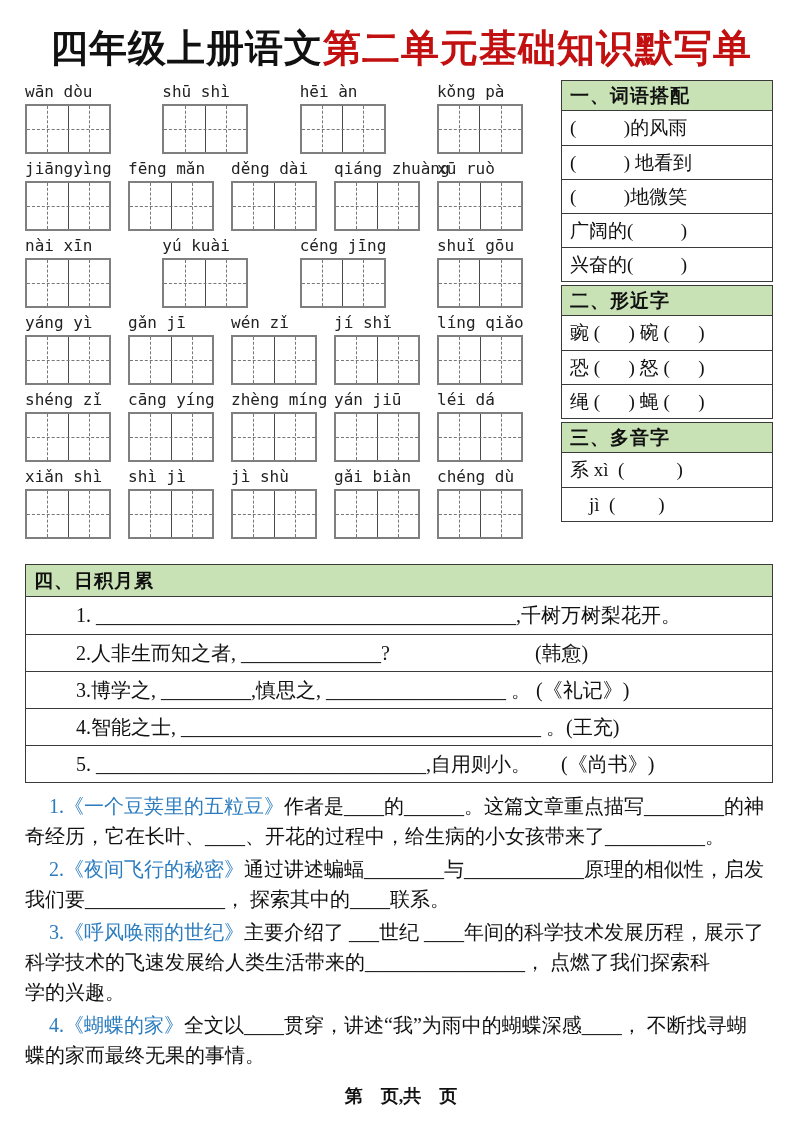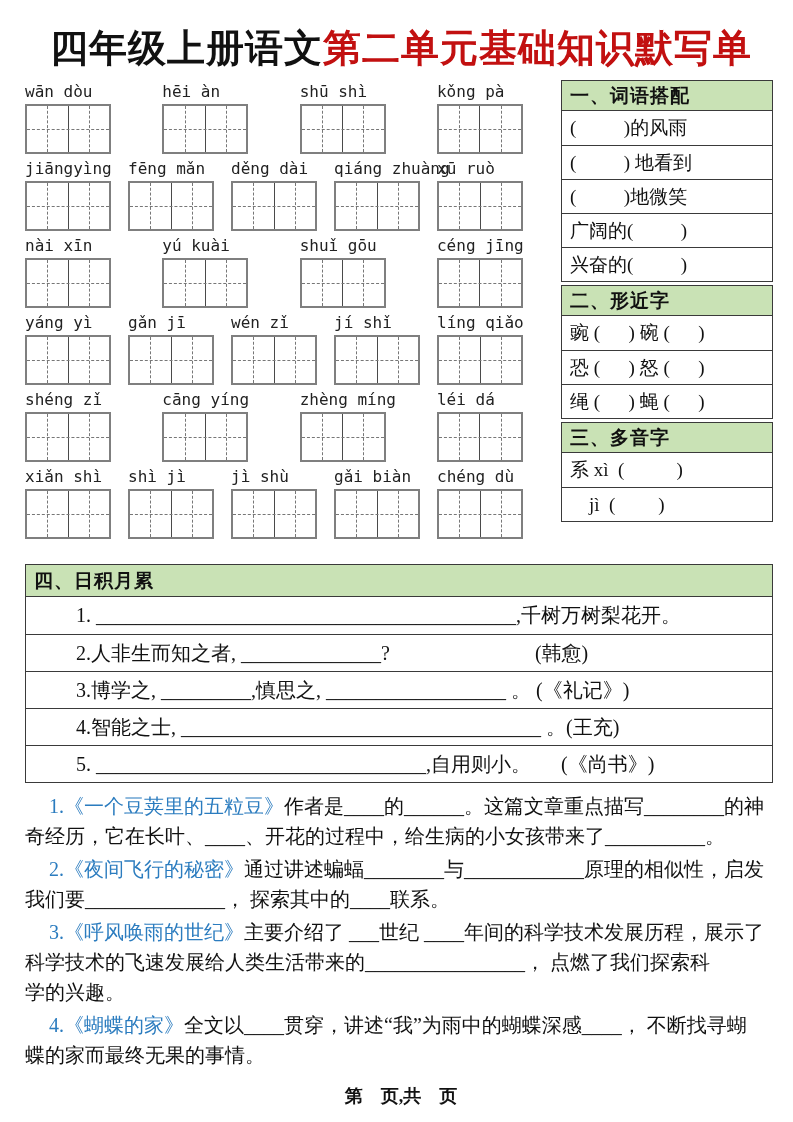--- a/index.html
+++ b/index.html
@@ -79,34 +79,34 @@
     <div class="pinyin-area" id="pinyin-area">
         <div class="py-row">
           <div class="unit">
     <div class="py">wān dòu</div>
     <div class="grid">
       <div class="cell"></div>
       <div class="cell"></div>
     </div>
   </div>
           <div class="unit">
+    <div class="py">shū shì</div>
+    <div class="grid">
+      <div class="cell"></div>
+      <div class="cell"></div>
+    </div>
+  </div>
+          <div class="unit">
     <div class="py">hēi àn</div>
     <div class="grid">
       <div class="cell"></div>
       <div class="cell"></div>
     </div>
   </div>
           <div class="unit">
-    <div class="py">shū shì</div>
-    <div class="grid">
-      <div class="cell"></div>
-      <div class="cell"></div>
-    </div>
-  </div>
-          <div class="unit">
     <div class="py">kǒng pà</div>
     <div class="grid">
       <div class="cell"></div>
       <div class="cell"></div>
     </div>
   </div>
         </div>
         <div class="py-row">
           <div class="unit">
     <div class="py">jiāngyìng</div>
@@ -153,33 +153,33 @@
     </div>
   </div>
           <div class="unit">
     <div class="py">yú kuài</div>
     <div class="grid">
       <div class="cell"></div>
       <div class="cell"></div>
     </div>
   </div>
           <div class="unit">
+    <div class="py">céng jīng</div>
+    <div class="grid">
+      <div class="cell"></div>
+      <div class="cell"></div>
+    </div>
+  </div>
+          <div class="unit">
     <div class="py">shuǐ gōu</div>
     <div class="grid">
       <div class="cell"></div>
       <div class="cell"></div>
     </div>
   </div>
-          <div class="unit">
-    <div class="py">céng jīng</div>
-    <div class="grid">
-      <div class="cell"></div>
-      <div class="cell"></div>
-    </div>
-  </div>
         </div>
         <div class="py-row">
           <div class="unit">
     <div class="py">yáng yì</div>
     <div class="grid">
       <div class="cell"></div>
       <div class="cell"></div>
     </div>
   </div>
           <div class="unit">
@@ -221,20 +221,27 @@
   </div>
           <div class="unit">
     <div class="py">cāng yíng</div>
     <div class="grid">
       <div class="cell"></div>
       <div class="cell"></div>
     </div>
   </div>
           <div class="unit">
     <div class="py">zhèng míng</div>
+    <div class="grid">
+      <div class="cell"></div>
+      <div class="cell"></div>
+    </div>
+  </div>
+          <div class="unit">
+    <div class="py">yán jiū</div>
     <div class="grid">
       <div class="cell"></div>
       <div class="cell"></div>
     </div>
   </div>
           <div class="unit">
     <div class="py">léi dá</div>
     <div class="grid">
       <div class="cell"></div>
       <div class="cell"></div>

